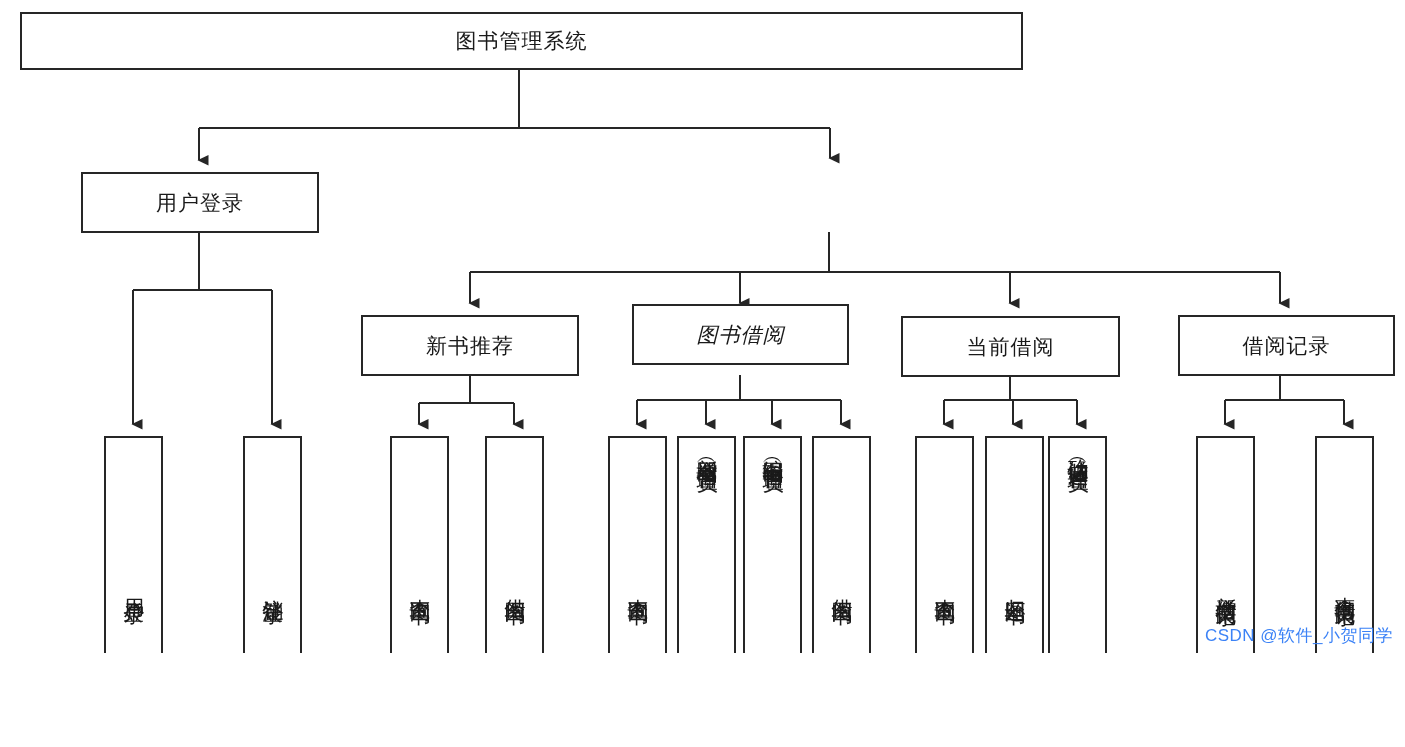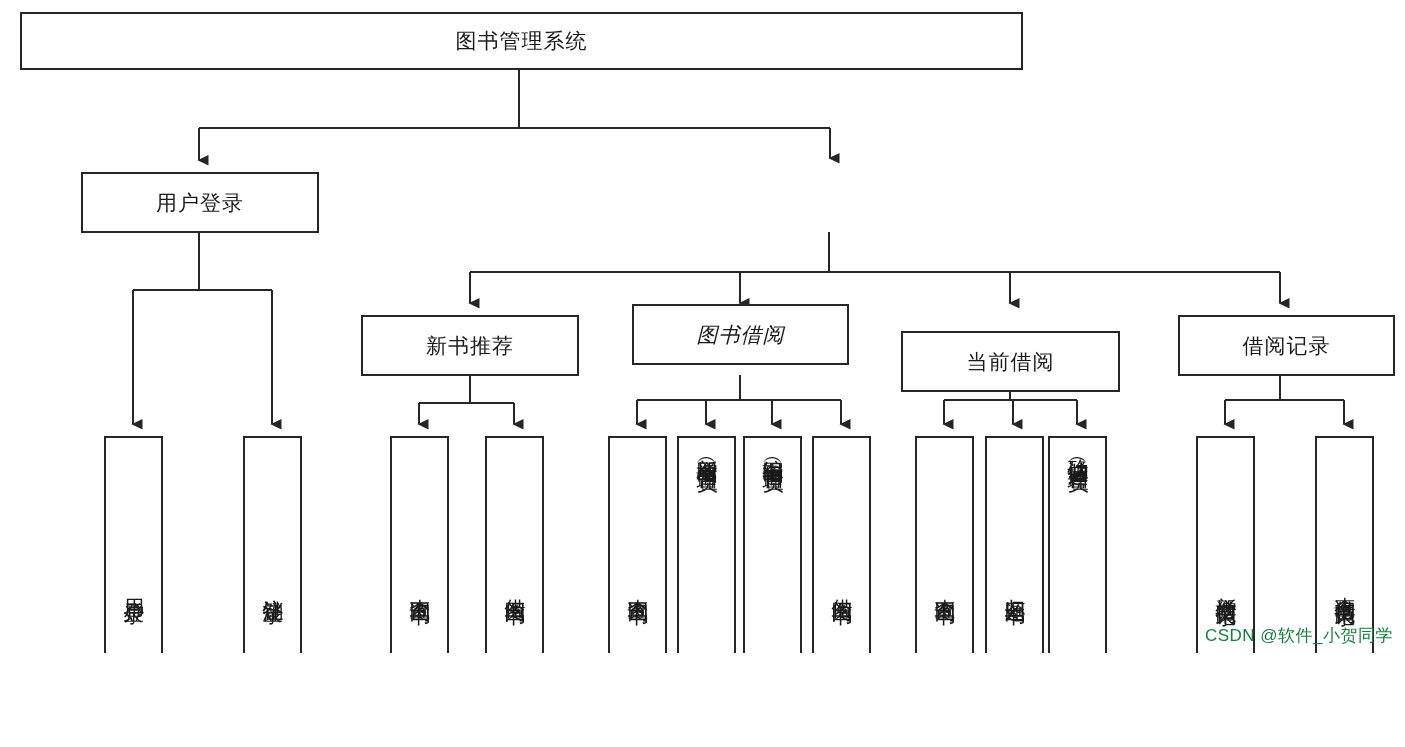--- a/index.html
+++ b/index.html
@@ -58,21 +58,21 @@
   .edge-line {
     stroke: #262626;
     stroke-width: 2;
     fill: none;
   }
   .watermark {
     position: absolute;
     right: 12px;
     bottom: 6px;
     font-size: 17px;
-    color: #15803d;
+    color: #3b82f6;
     white-space: nowrap;
     letter-spacing: 0.5px;
   }
 </style>
 </head>
 <body>
 
 <div id="canvas">
 
   <svg id="edges" viewBox="0 0 1405 747">
@@ -133,21 +133,21 @@
 
 
   <div class="node horiz" style="left:361px; top:315px; width:218px; height:61px;">
     <span class="node-label">新书推荐</span>
   </div>
 
   <div class="node horiz" style="left:632px; top:304px; width:217px; height:61px;font-style:italic;">
     <span class="node-label">图书借阅</span>
   </div>
 
-  <div class="node horiz" style="left:901px; top:331px; width:219px; height:61px;">
+  <div class="node horiz" style="left:901px; top:316px; width:219px; height:61px;">
     <span class="node-label">当前借阅</span>
   </div>
 
   <div class="node horiz" style="left:1172px; top:315px; width:217px; height:61px;margin-left:6px;">
     <span class="node-label">借阅记录</span>
   </div>
 
   <div class="node vert" style="left:104px; top:436px; width:59px; height:299px;">
     <span class="node-label">用户登录</span>
   </div>

